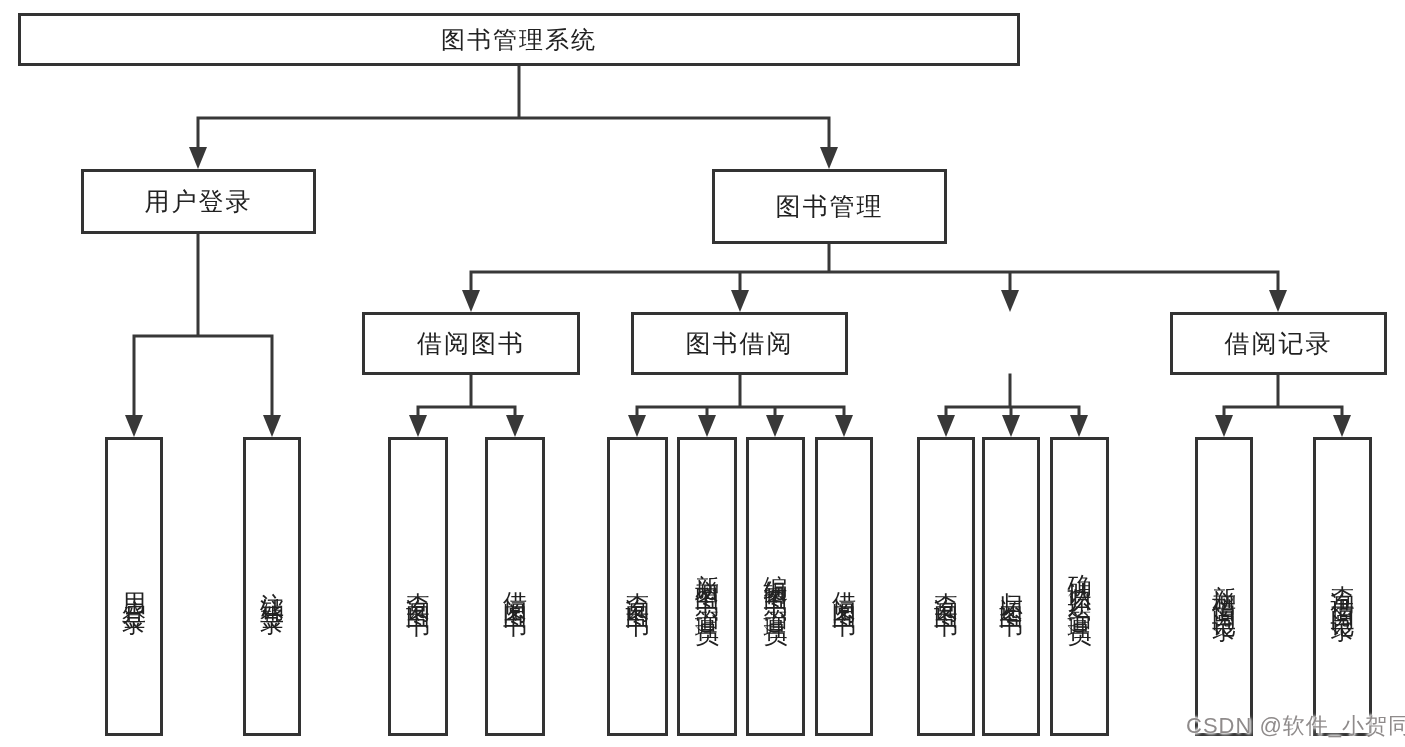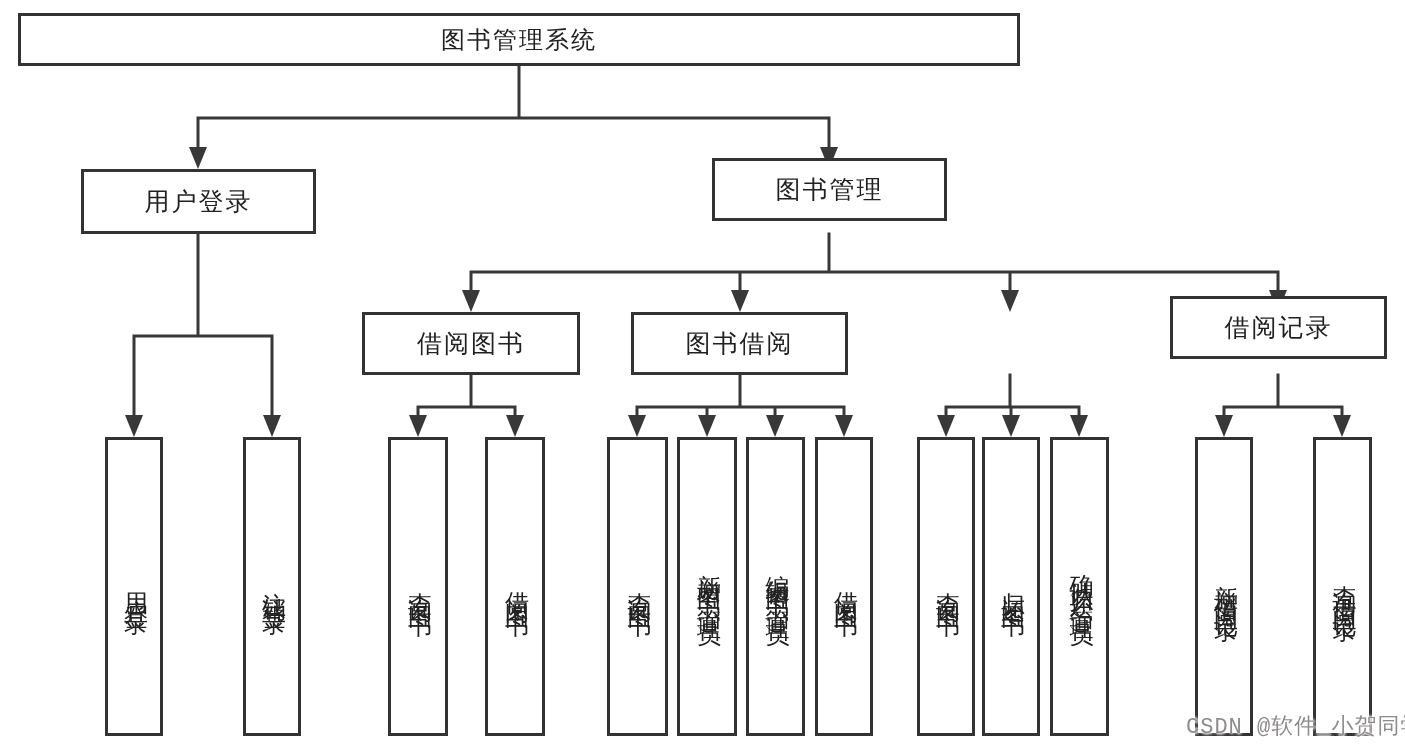--- a/index.html
+++ b/index.html
@@ -1,20 +1,20 @@
 <!DOCTYPE html>
 <html><head>
 <meta charset="utf-8">
 <style>
   html,body{margin:0;padding:0;background:#ffffff;}
   .stage{
     position:relative;
     width:1405px;height:747px;
     background:#ffffff;
-    font-family:Liberation Mono, monospace;
+    font-family:Liberation Sans, sans-serif;
     overflow:hidden;
   }
   .connectors{position:absolute;left:0;top:0;z-index:1;}
   .connectors path{stroke:#383838;stroke-width:3;fill:none;stroke-linecap:square;}
   .connectors polygon{fill:#383838;stroke:none;}
   .node{
     position:absolute;
     box-sizing:border-box;
     border:3px solid #333333;
     background:#ffffff;
@@ -85,31 +85,31 @@
     <polygon points="1333,415 1351,415 1342,437"></polygon>
   </svg>
 
   <div class="node h root">
     <span>图书管理系统</span>
   </div>
 
   <div class="node h" style="left:81px;top:169px;width:235px;height:65px;">
     <span>用户登录</span>
   </div>
-  <div class="node h" style="left:712px;top:158px;width:235px;height:63px;">
+  <div class="node h" style="left:712px;top:169px;width:235px;height:75px;">
     <span>图书管理</span>
   </div>
 
   <div class="node h" style="left:362px;top:312px;width:218px;height:63px;">
     <span>借阅图书</span>
   </div>
   <div class="node h" style="left:631px;top:312px;width:217px;height:63px;text-align:right;">
     <span>图书借阅</span>
   </div>
-  <div class="node h" style="left:1170px;top:296px;width:217px;height:63px;">
+  <div class="node h" style="left:1170px;top:312px;width:217px;height:63px;">
     <span>借阅记录</span>
   </div>
 
   <div class="node leaf" style="left:105px;width:58px;">
     <span class="vtext">用户登录</span>
   </div>
   <div class="node leaf" style="left:243px;width:58px;">
     <span class="vtext">注销登录</span>
   </div>
   <div class="node leaf" style="left:388px;width:60px;">

